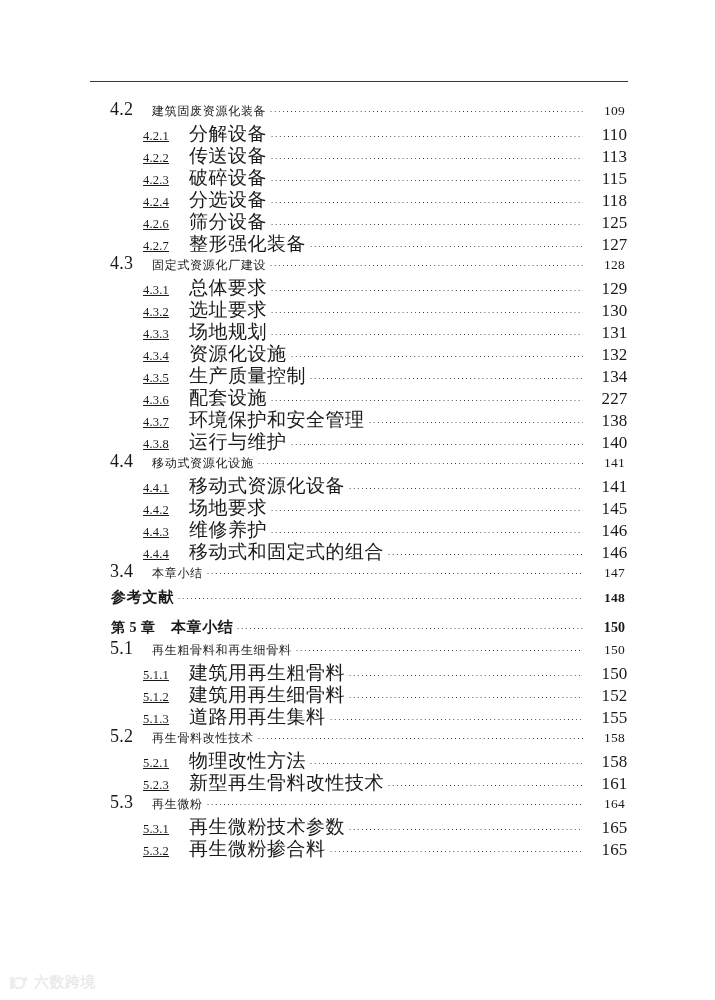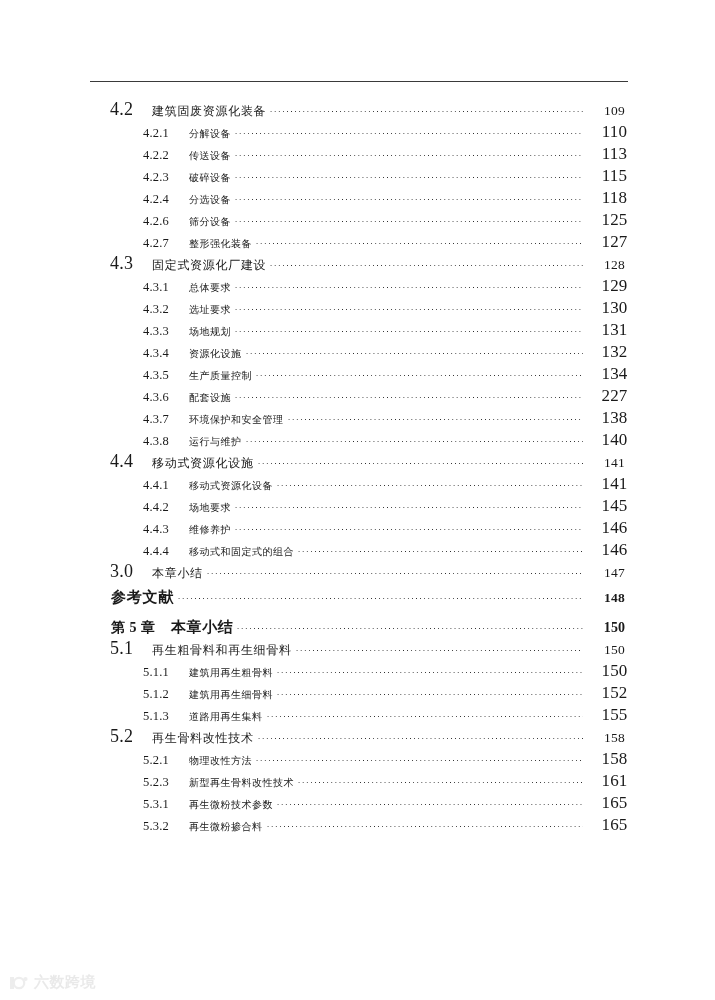--- a/index.html
+++ b/index.html
@@ -150,23 +150,24 @@
     letter-spacing: 0.7px;
   }
   .lvl2 .pg { font-size: 13.5px; }
 
   
   .lvl3 .num {
     width: 46px;
     margin-left: 53px;
     font-size: 12.5px;
     letter-spacing: 0.2px;
+    text-decoration: underline;
   }
   .lvl3 .title {
-    font-size: 10px;
+    font-size: 19px;
     letter-spacing: 0.5px;
   }
   .lvl3 .pg { font-size: 17px; }
 
   
   .gap-sm { margin-top: 3px; }
   .gap-md { margin-top: 8px; }
 
   
   .watermark {
@@ -322,21 +323,21 @@
           <span class="leader"></span>
           <span class="pg">146</span>
         </div>
         <div class="toc-row lvl3">
           <span class="num">4.4.4</span>
           <span class="title">移动式和固定式的组合</span>
           <span class="leader"></span>
           <span class="pg">146</span>
         </div>
         <div class="toc-row lvl2">
-          <span class="num">3.0</span>
+          <span class="num">3.4</span>
           <span class="title">本章小结</span>
           <span class="leader"></span>
           <span class="pg">147</span>
         </div>
         <div class="toc-row lvl1 lvl1b gap-sm">
           <span class="num"></span>
           <span class="title">参考文献</span>
           <span class="leader"></span>
           <span class="pg">148</span>
         </div>
@@ -380,20 +381,26 @@
           <span class="num">5.2.1</span>
           <span class="title">物理改性方法</span>
           <span class="leader"></span>
           <span class="pg">158</span>
         </div>
         <div class="toc-row lvl3">
           <span class="num">5.2.3</span>
           <span class="title">新型再生骨料改性技术</span>
           <span class="leader"></span>
           <span class="pg">161</span>
+        </div>
+        <div class="toc-row lvl2">
+          <span class="num">5.3</span>
+          <span class="title">再生微粉</span>
+          <span class="leader"></span>
+          <span class="pg">164</span>
         </div>
         <div class="toc-row lvl3">
           <span class="num">5.3.1</span>
           <span class="title">再生微粉技术参数</span>
           <span class="leader"></span>
           <span class="pg">165</span>
         </div>
         <div class="toc-row lvl3">
           <span class="num">5.3.2</span>
           <span class="title">再生微粉掺合料</span>

